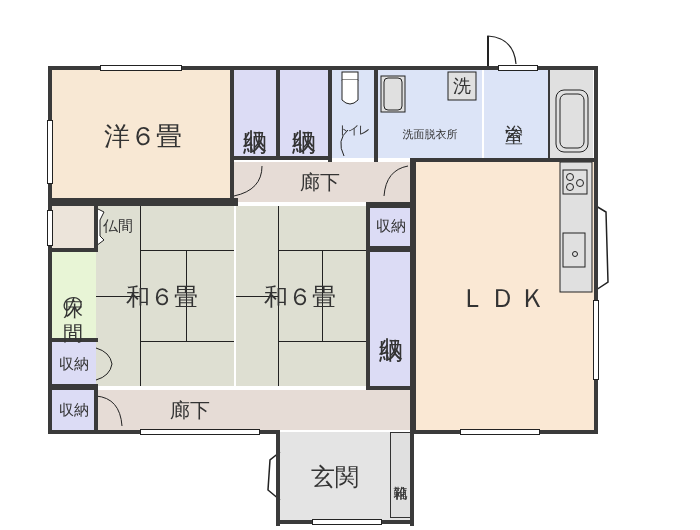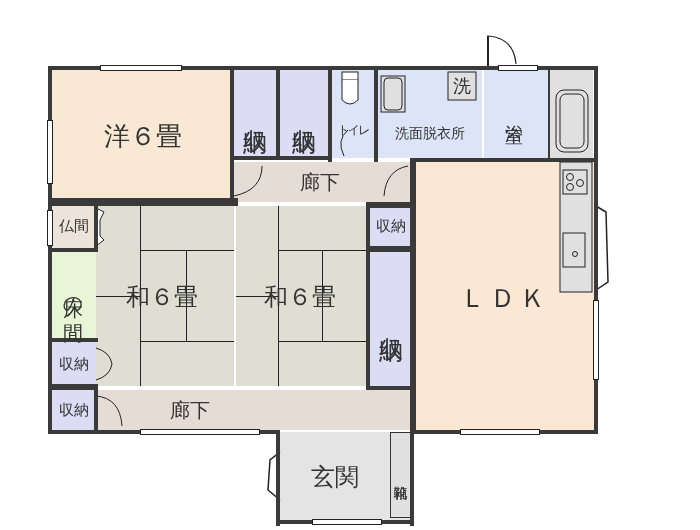--- a/index.html
+++ b/index.html
@@ -127,25 +127,25 @@
 <div class="win" style="left:498px;top:65px;width:40px;height:6px;"></div>
 <div class="win" style="left:593px;top:300px;width:6px;height:80px;"></div>
 <div class="win" style="left:460px;top:429px;width:80px;height:6px;"></div>
 <div class="win" style="left:140px;top:429px;width:120px;height:6px;"></div>
 <div class="win" style="left:312px;top:519px;width:70px;height:6px;"></div>
 
 <div class="lbl" style="left:52px;top:116px;width:182px;height:40px;font-size:26px;">洋６畳</div>
 <div class="lbl vt" style="left:234px;top:76px;width:42px;height:72px;font-size:24px;">収納</div>
 <div class="lbl vt" style="left:280px;top:76px;width:48px;height:72px;font-size:24px;">収納</div>
 <div class="lbl" style="left:332px;top:120px;width:42px;height:20px;font-size:12px;letter-spacing:-2px;">トイレ</div>
-<div class="lbl" style="left:378px;top:124px;width:104px;height:20px;font-size:14px;">洗面脱衣所</div>
+<div class="lbl" style="left:378px;top:124px;width:104px;height:20px;font-size:11px;">洗面脱衣所</div>
 <div class="lbl" style="left:448px;top:72px;width:28px;height:28px;font-size:18px;">洗</div>
 <div class="lbl vt" style="left:494px;top:84px;width:40px;height:56px;font-size:18px;">浴室</div>
 <div class="lbl" style="left:270px;top:168px;width:100px;height:28px;font-size:20px;">廊下</div>
-<div class="lbl" style="left:52px;top:214px;width:44px;height:24px;font-size:15px;">仏間</div>
+<div class="lbl" style="left:52px;top:214px;width:44px;height:24px;font-size:15px;padding-left:44px;">仏間</div>
 <div class="lbl vt" style="left:52px;top:256px;width:44px;height:80px;font-size:20px;">床の間</div>
 <div class="lbl" style="left:112px;top:282px;width:100px;height:30px;font-size:24px;">和６畳</div>
 <div class="lbl" style="left:250px;top:282px;width:100px;height:30px;font-size:24px;">和６畳</div>
 <div class="lbl" style="left:370px;top:214px;width:42px;height:24px;font-size:15px;">収納</div>
 <div class="lbl vt" style="left:370px;top:284px;width:42px;height:72px;font-size:24px;">収納</div>
 <div class="lbl" style="left:52px;top:352px;width:44px;height:24px;font-size:15px;">収納</div>
 <div class="lbl" style="left:52px;top:398px;width:44px;height:24px;font-size:15px;">収納</div>
 <div class="lbl" style="left:140px;top:396px;width:100px;height:28px;font-size:20px;">廊下</div>
 <div class="lbl" style="left:440px;top:280px;width:130px;height:36px;font-size:26px;letter-spacing:4px;">ＬＤＫ</div>
 <div class="lbl" style="left:290px;top:460px;width:90px;height:34px;font-size:24px;">玄関</div>

